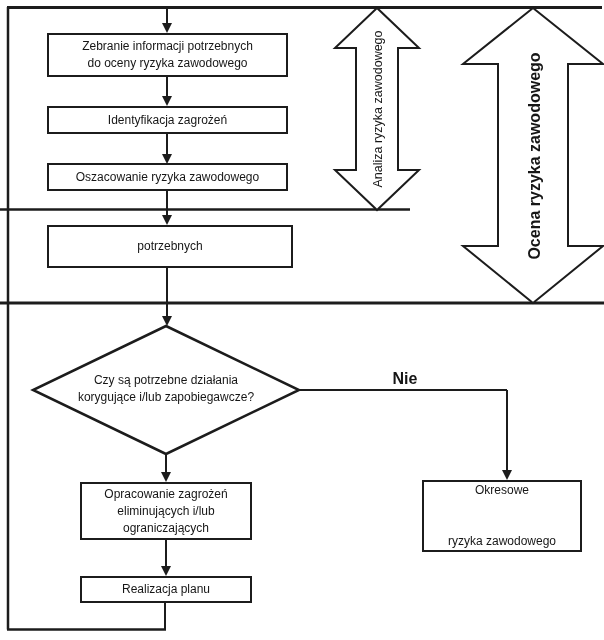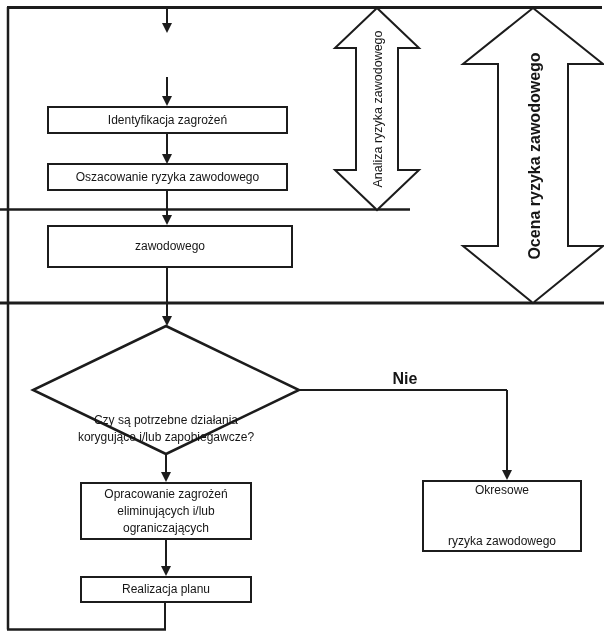--- a/index.html
+++ b/index.html
@@ -36,21 +36,21 @@
     font-size:12px;line-height:17px;
     white-space:nowrap;
   }
   .rot{
     transform:translate(-50%,-50%) rotate(-90deg);
     white-space:nowrap;
   }
   .label-analysis{font-size:12.5px;}
   .label-assessment{font-size:16px;font-weight:700;}
   .edge-label{font-weight:700;font-size:16px;}
-  .decision-label{white-space:normal;width:180px;margin-top:40px;}
+  .decision-label{white-space:normal;width:180px;}
 </style>
 </head>
 <body>
 
 <div class="canvas">
 
   <svg class="lines-layer" width="604" height="640" viewBox="0 0 604 640">
 
     <g stroke="currentColor" fill="none">
       <path d="M7 7.5 H602" stroke-width="3"></path>
@@ -83,31 +83,35 @@
       <polygon points="162,215 172,215 167,225"></polygon>
       <polygon points="162,316 172,316 167,326"></polygon>
       <polygon points="161,472 171,472 166,482"></polygon>
       <polygon points="161,566 171,566 166,576"></polygon>
       <polygon points="502,470 512,470 507,480"></polygon>
     </g>
 
     <polygon points="166,326 299,390 166,454 33,390" fill="#ffffff" stroke="currentColor" stroke-width="2.5"></polygon>
   </svg>
 
+  <div class="node" style="left:47px;top:33px;width:241px;height:44px;">
+    <span class="ln">Zebranie informacji potrzebnych</span>
+    <span class="ln">do oceny ryzyka zawodowego</span>
+  </div>
 
   <div class="node" style="left:47px;top:106px;width:241px;height:28px;">
     <span class="ln">Identyfikacja zagrożeń</span>
   </div>
 
   <div class="node" style="left:47px;top:163px;width:241px;height:28px;">
     <span class="ln">Oszacowanie ryzyka zawodowego</span>
   </div>
 
   <div class="node" style="left:47px;top:225px;width:246px;height:43px;">
-    <span class="ln">zawodowego</span>
+    <span class="ln">potrzebnych</span>
   </div>
 
   <div class="node" style="left:80px;top:482px;width:172px;height:58px;">
     <span class="ln">Opracowanie zagrożeń</span>
     <span class="ln">eliminujących i/lub</span>
     <span class="ln">ograniczających</span>
   </div>
 
   <div class="node" style="left:80px;top:576px;width:172px;height:27px;text-align:right;">
     <span class="ln">Realizacja planu</span>

